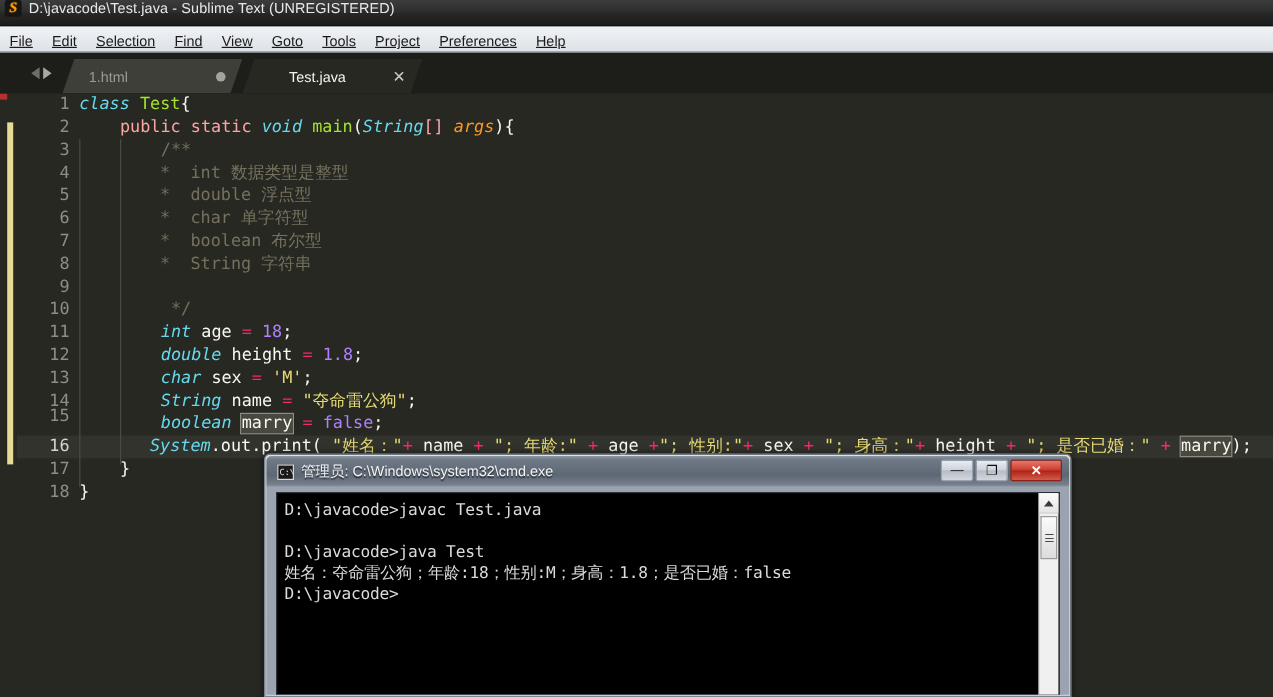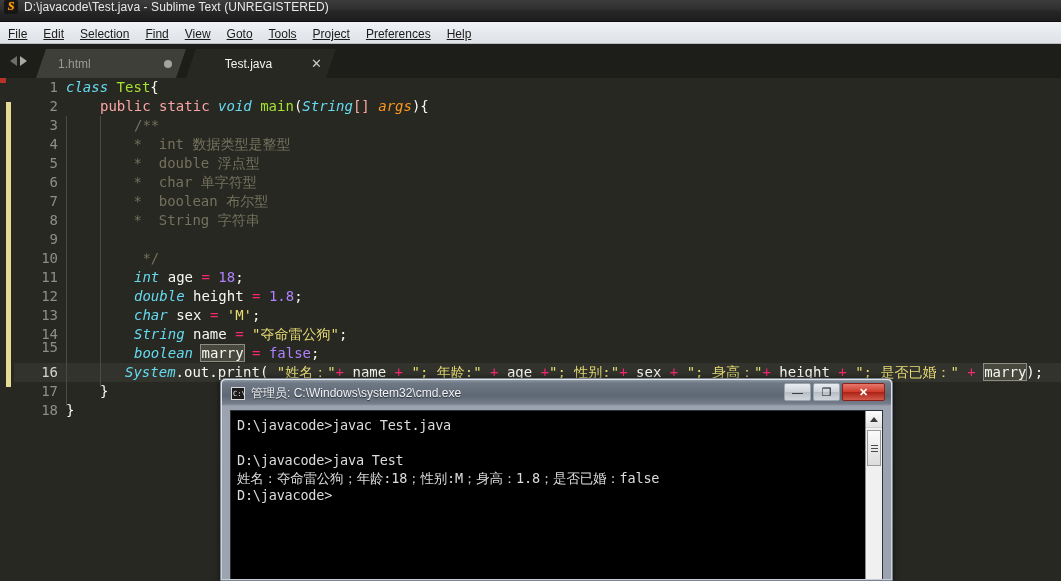--- a/index.html
+++ b/index.html
@@ -46,21 +46,21 @@
   .menu-item {
     font-size: 12px; color: #1a1a1a; padding: 2px 8px; white-space: nowrap;
     cursor: default;
   }
   .menu-item span.u { text-decoration: underline; }
 
   
   .tabbar {
     position: absolute; left: 0; top: 44px; width: 1061px; height: 34px;
     background: #1d1e19;
-    display: flex; align-items: flex-end;
+    display: flex; align-items: flex-end; padding-left: 16px;
   }
   .tabnav {
     width: 36px; height: 34px; display: flex; align-items: center;
     justify-content: center; gap: 3px; flex: none;
   }
   .arrow-l, .arrow-r {
     width: 0; height: 0; border-top: 5px solid transparent;
     border-bottom: 5px solid transparent;
   }
   .arrow-l { border-right: 7px solid #6d6e68; }

